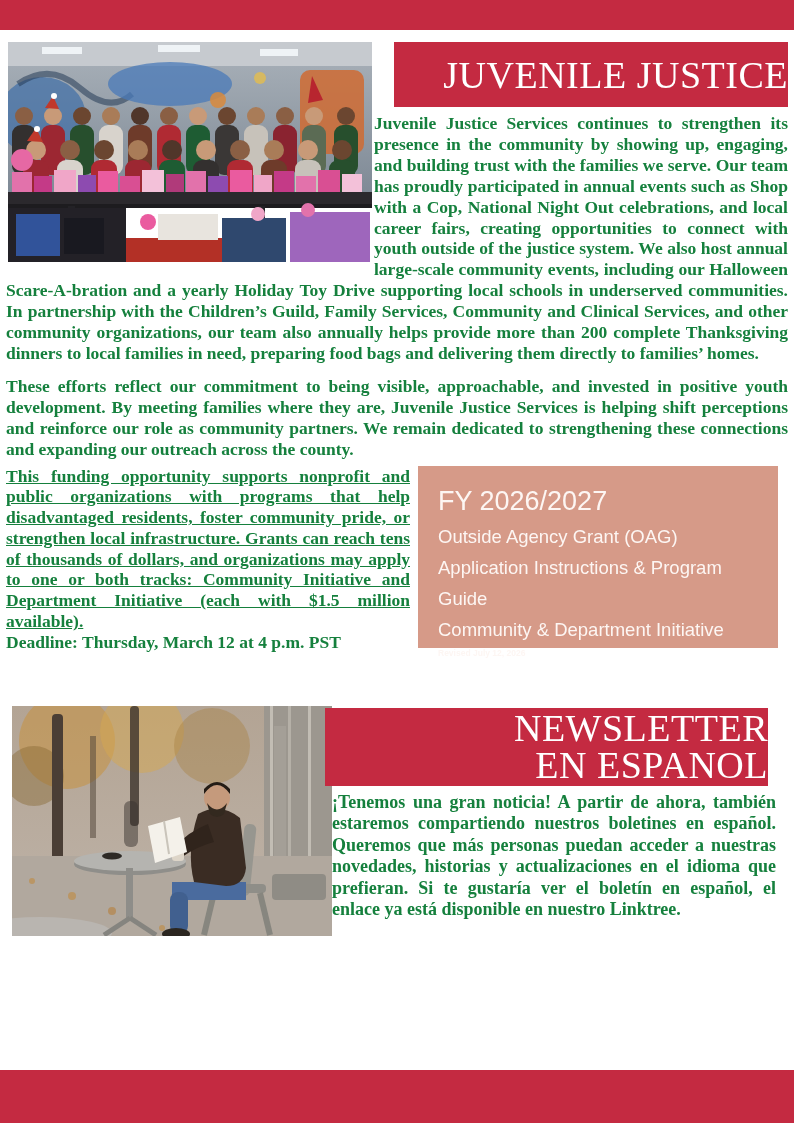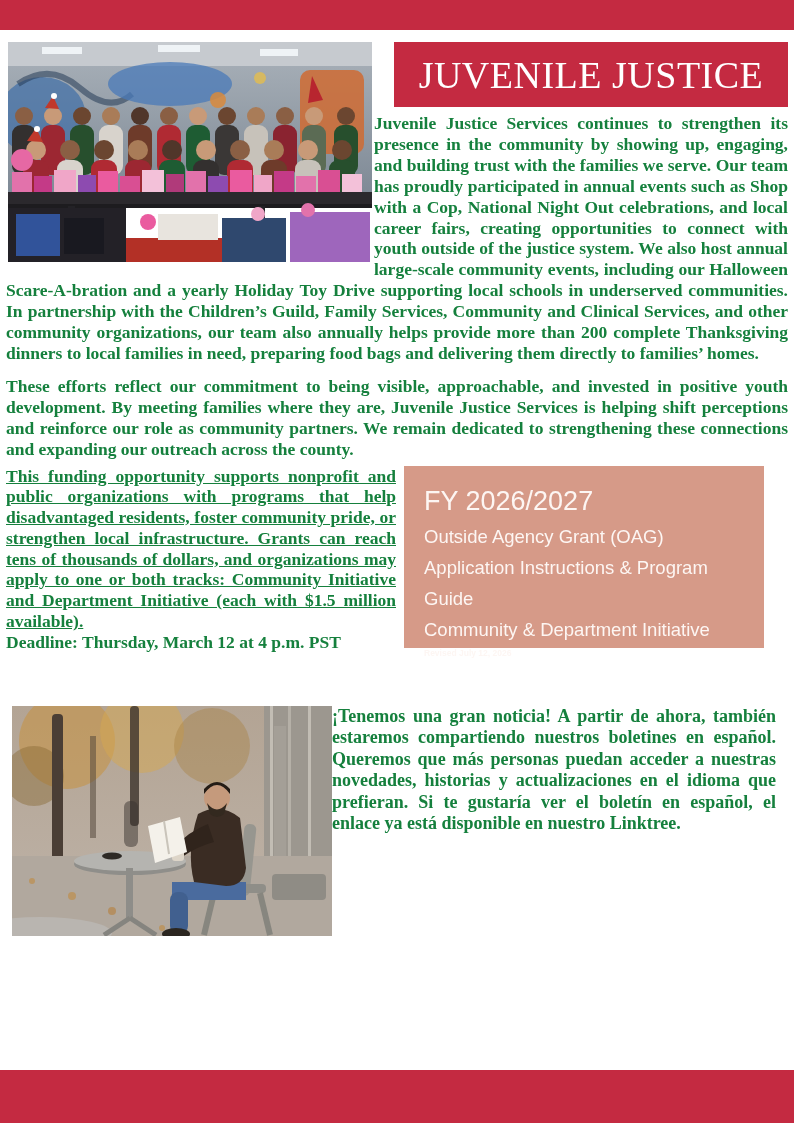--- a/index.html
+++ b/index.html
@@ -13,21 +13,21 @@
   }
   .bar{background:#c42a41;width:100%;}
   .top-bar{height:30px;}
   .bottom-bar{position:absolute;left:0;bottom:0;height:53px;}
 
   section{padding:0 6px;}
   .clearfix::after{content:"";display:table;clear:both;}
 
   .banner{
     background:#c42a41;color:#fff;
-    display:flex;flex-direction:column;justify-content:center;align-items:center;
+    display:flex;flex-direction:column;justify-content:center;align-items:flex-end;
     text-align:center;letter-spacing:.5px;
     font-family:"Liberation Serif", serif;font-weight:400;
   }
   .banner .ln{display:block;}
 
   .body-text{
     font-family:"Liberation Serif", serif;
     font-weight:700;color:#15803d;
     font-size:17.5px;line-height:20.9px;
     text-align:justify;margin:0;
@@ -37,21 +37,21 @@
   .jj-section{margin-top:12px;}
   .jj-photo{float:left;width:364px;height:220px;margin:0 2px 4px 2px;overflow:hidden;}
   .jj-banner{overflow:hidden;height:65px;width:394px;margin-left:auto;font-size:38px;}
   .jj-p1{margin-top:6px;}
   .jj-p2{margin-top:12px;}
 
   
   .oag-section{margin-top:6px;}
   .oag-cover{
     float:right;width:360px;height:182px;
-    margin:0 24px 8px 8px;
+    margin:0 10px 8px 8px;
     background:#d69a88;color:#fdf6f3;
     box-sizing:border-box;padding:20px 8px 0 20px;
     font-family:"Liberation Sans", sans-serif;font-weight:400;
   }
   .oag-cover .fy{font-size:27px;margin-bottom:4px;}
   .oag-cover .cv-line{font-size:18.5px;line-height:31px;}
   .oag-cover .revised{font-size:8.5px;font-weight:700;margin-top:3px;}
   .oag-banner{overflow:hidden;height:74px;width:410px;font-size:37px;line-height:35px;}
   .oag-p{margin-top:4px;line-height:20.8px;text-decoration:underline;}
   .oag-line{margin-top:0;line-height:20.8px;}
@@ -303,18 +303,22 @@
         <path d="M196 118 q-20 8 -32 22 l6 11 q16 -11 32 -15 z" fill="#30241c"></path>
         <circle cx="205" cy="92" r="13" fill="#c59a7c"></circle>
         <path d="M192 88 q13 -18 26 0 v-5 q-13 -14 -26 0 z" fill="#241c15"></path>
         <path d="M195 97 q10 13 20 0 l-3 11 q-7 6 -14 0 z" fill="#33291f"></path>
         <rect x="160" y="138" width="12" height="17" rx="3" fill="#ddd5c8"></rect>
         <path d="M136 120 l32 -9 7 35 -32 11 z" fill="#f4f1ea"></path>
         <path d="M152 115 l5 33" stroke="#c9c4ba" stroke-width="2"></path>
       </svg>
     </div>
 
+    <div class="banner es-banner">
+      <span class="ln">NEWSLETTER</span>
+      <span class="ln">EN ESPANOL</span>
+    </div>
 
     <p class="body-text es-p">¡Tenemos una gran noticia! A partir de ahora, también estaremos compartiendo nuestros boletines en español. Queremos que más personas puedan acceder a nuestras novedades, historias y actualizaciones en el idioma que prefieran. Si te gustaría ver el boletín en español, el enlace ya está disponible en nuestro Linktree.</p>
   </section>
 
   <div class="bar bottom-bar"></div>
 </div>
 
 </body></html>

